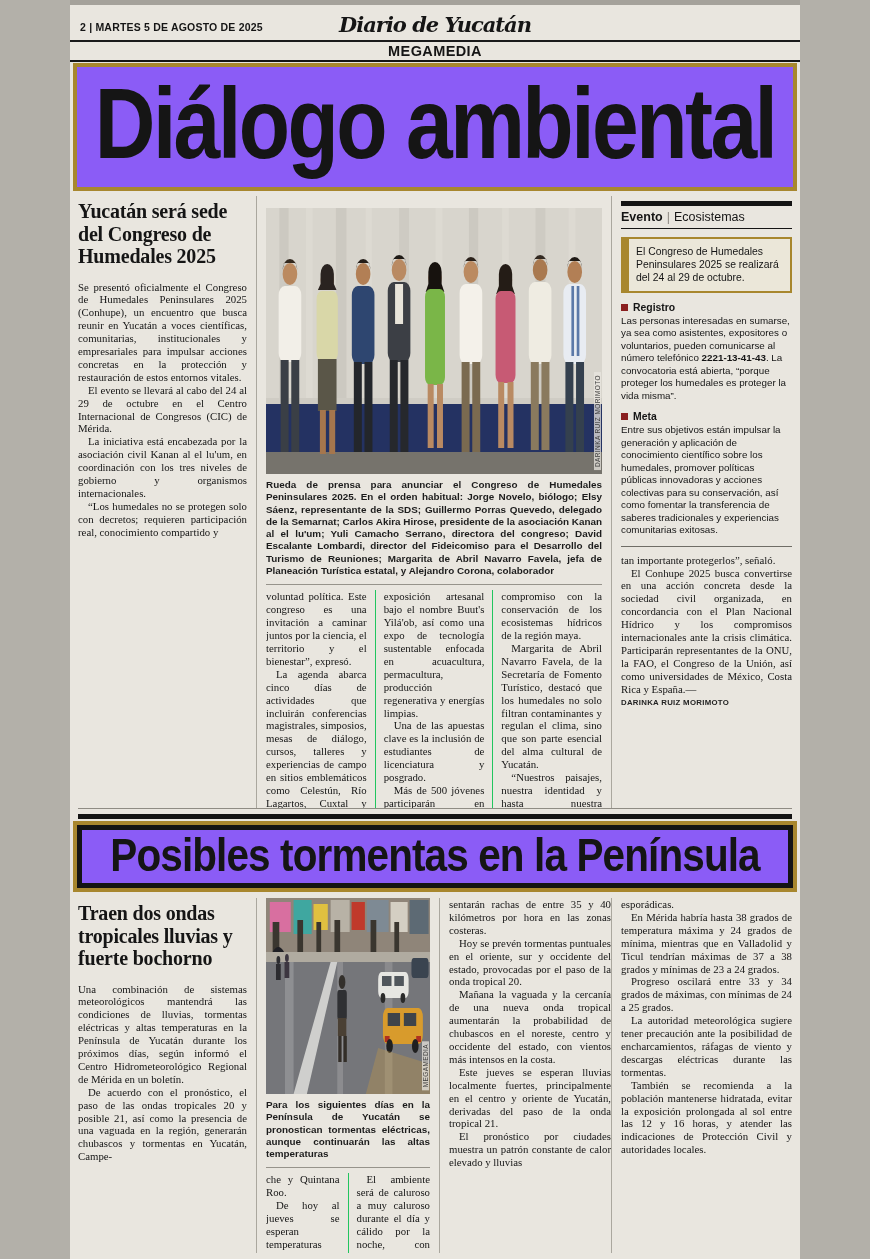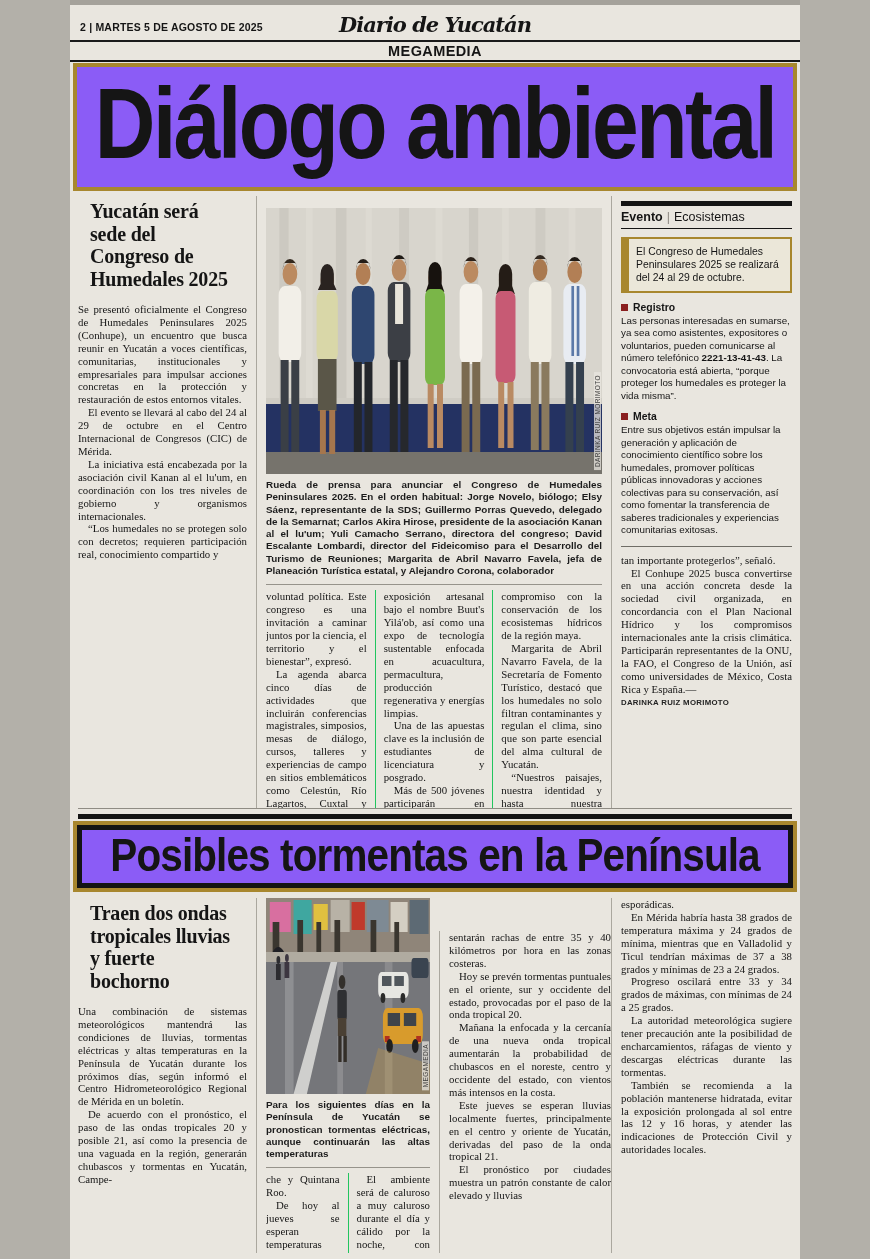--- a/index.html
+++ b/index.html
@@ -26,21 +26,21 @@
   .hb2 .ht { font-family:"Liberation Sans",sans-serif; font-weight:bold; font-size:46px; letter-spacing:-1px; white-space:nowrap; transform:scaleX(.88); line-height:1; padding-bottom:4px; }
 
   
   .article { position:absolute; left:8px; right:8px; display:flex; overflow:hidden; }
   .a1 { top:196px; height:612px; }
   .a2 { top:898px; height:355px; }
   .colL { width:179px; padding-right:9px; border-right:1px solid #aaa79e; }
   .colR { width:181px; padding-left:9px; border-left:1px solid #aaa79e; }
   .mid { flex:1; padding:0 9px; display:flex; flex-direction:column; min-width:0; }
 
-  h2.subhead { font-size:20px; line-height:22.5px; font-weight:bold; letter-spacing:-.2px; margin:4px 12px 13px; }
+  h2.subhead { font-size:20px; line-height:22.5px; font-weight:bold; letter-spacing:-.2px; margin:4px 0 13px; }
   p.body { font-size:10.8px; line-height:12.9px; text-align:justify; }
   p.ind { text-indent:10px; }
 
   figure.photo { position:relative; width:100%; background:#cfccc4; overflow:hidden; }
   .ph1 { height:266px; margin-top:12px; }
   .ph2 { height:196px; margin-top:0; }
   .vcredit { position:absolute; right:1px; bottom:4px; writing-mode:vertical-rl; transform:rotate(180deg);
              font-family:"Liberation Sans",sans-serif; font-size:6.5px; color:#3c3c3c; letter-spacing:.4px; background:rgba(233,230,223,.75); padding:3px 0; }
   figcaption.caption { font-family:"Liberation Sans",sans-serif; font-weight:bold; font-size:9.9px; line-height:12.3px;
              text-align:justify; padding:5px 0 7px; border-bottom:1px solid #96938b; color:#1c1c1c; }
@@ -316,24 +316,24 @@
         <div class="mcol">
           <p class="body">che y Quintana Roo.</p>
           <p class="body ind">De hoy al jueves se esperan temperaturas máximas de entre 34 y 38 grados, con mínimas de 20 a 24 grados por las noches.</p>
         </div>
         <div class="mcol">
           <p class="body ind">El ambiente será de caluroso a muy caluroso durante el día y cálido por la noche, con vientos dominantes del este-sureste, que cambiarán al este-noreste, y pre-</p>
         </div>
       </div>
     </div>
 
-    <div class="mcol" style="flex:0 0 172px; border-left:1px solid #aaa79e; border-right:none; padding:0 0 0 9px;margin-top:33px;">
+    <div class="mcol" style="flex:0 0 172px; border-left:1px solid #aaa79e; border-right:none; padding:0 0 0 9px;">
       <p class="body">sentarán rachas de entre 35 y 40 kilómetros por hora en las zonas costeras.</p>
       <p class="body ind">Hoy se prevén tormentas puntuales en el oriente, sur y occidente del estado, provocadas por el paso de la onda tropical 20.</p>
-      <p class="body ind">Mañana la enfocada y la cercanía de una nueva onda tropical aumentarán la probabilidad de chubascos en el noreste, centro y occidente del estado, con vientos más intensos en la costa.</p>
+      <p class="body ind">Mañana la vaguada y la cercanía de una nueva onda tropical aumentarán la probabilidad de chubascos en el noreste, centro y occidente del estado, con vientos más intensos en la costa.</p>
       <p class="body ind">Este jueves se esperan lluvias localmente fuertes, principalmente en el centro y oriente de Yucatán, derivadas del paso de la onda tropical 21.</p>
       <p class="body ind">El pronóstico por ciudades muestra un patrón constante de calor elevado y lluvias</p>
     </div>
 
     <div class="colR">
       <p class="body">esporádicas.</p>
       <p class="body ind">En Mérida habría hasta 38 grados de temperatura máxima y 24 grados de mínima, mientras que en Valladolid y Ticul tendrían máximas de 37 a 38 grados y mínimas de 23 a 24 grados.</p>
       <p class="body ind">Progreso oscilará entre 33 y 34 grados de máximas, con mínimas de 24 a 25 grados.</p>
       <p class="body ind">La autoridad meteorológica sugiere tener precaución ante la posibilidad de encharcamientos, ráfagas de viento y descargas eléctricas durante las tormentas.</p>
       <p class="body ind">También se recomienda a la población mantenerse hidratada, evitar la exposición prolongada al sol entre las 12 y 16 horas, y atender las indicaciones de Protección Civil y autoridades locales.</p>

